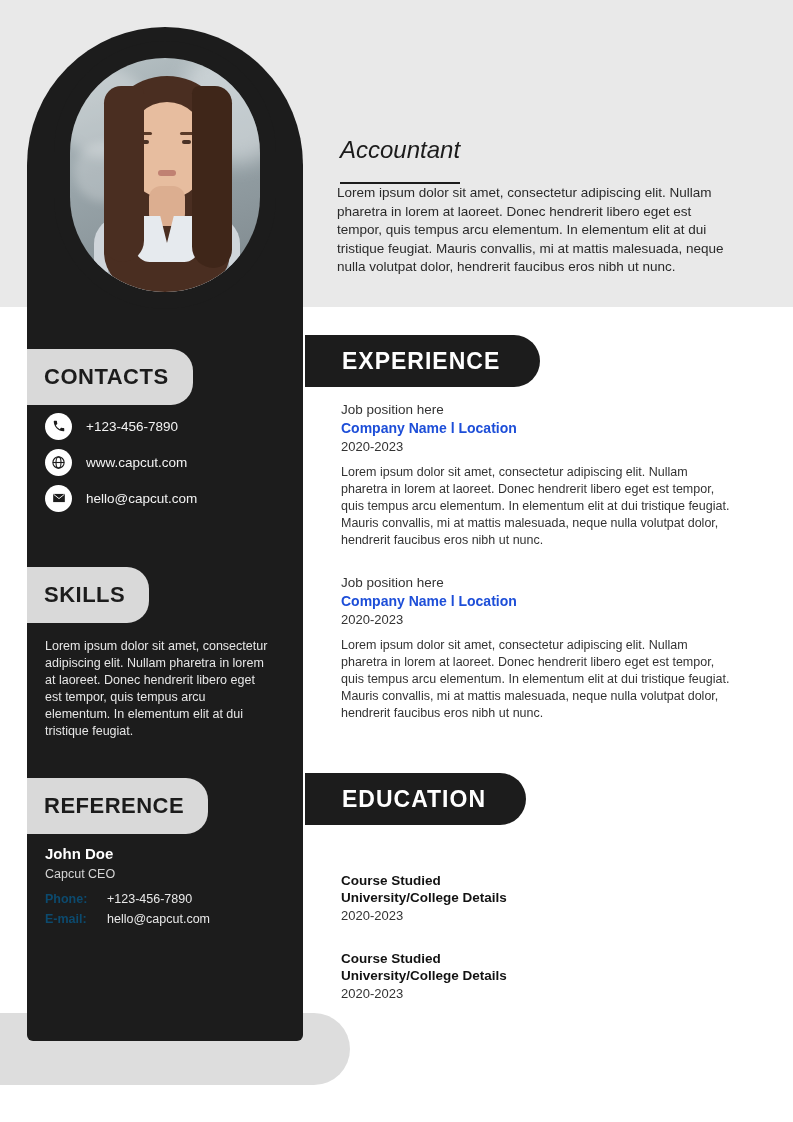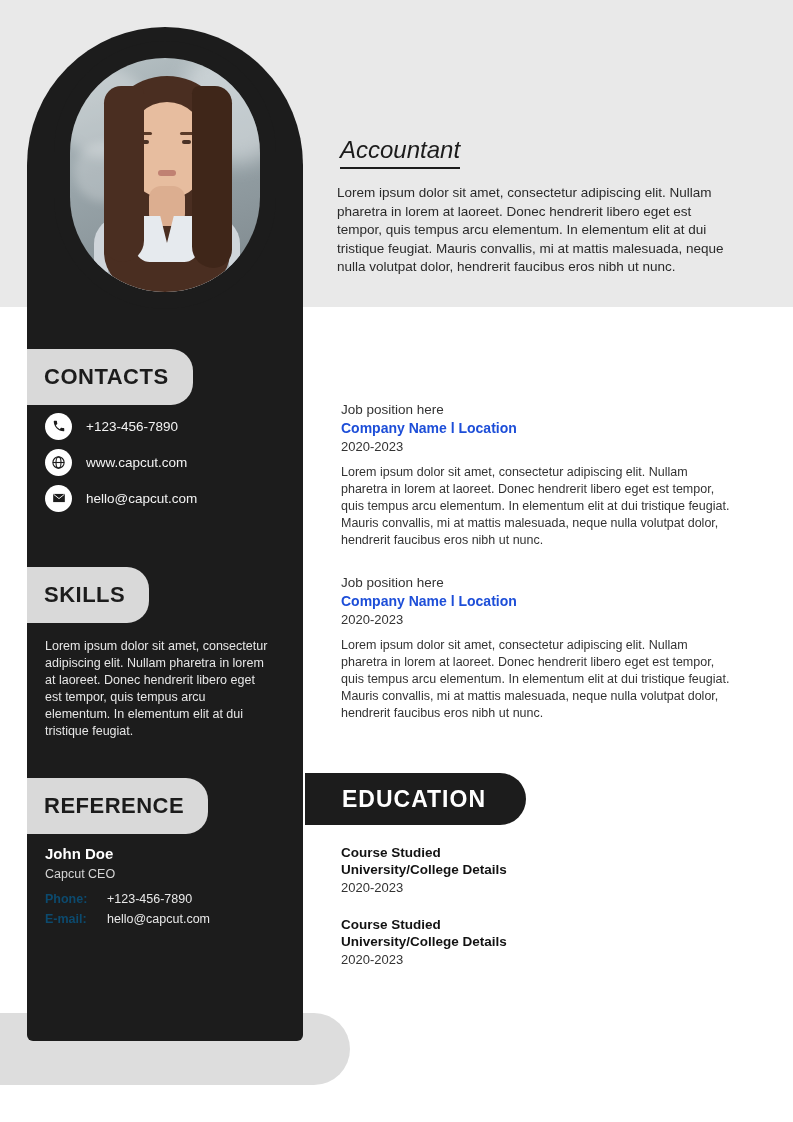--- a/index.html
+++ b/index.html
@@ -192,21 +192,21 @@
     z-index: 4;
   }
   .role {
     position: absolute;
     left: 340px;
     top: 136px;
     font-size: 24px;
     font-style: italic;
     color: #1c1c1c;
     z-index: 4;
-    padding-bottom: 3px;
+    padding-bottom: 18px;
     border-bottom: 2px solid #1c1c1c;
   }
   .summary {
     position: absolute;
     left: 337px;
     top: 184px;
     width: 400px;
     font-size: 13.5px;
     line-height: 18.5px;
     color: #2a2a2a;
@@ -324,20 +324,21 @@
     top: 845px;
     width: 396px;
     z-index: 4;
   }
   .edu-item { margin-bottom: 22px; }
   .edu-course {
     font-size: 13.5px;
     font-weight: bold;
     color: #121212;
     margin-bottom: 2px;
+    margin-top: 28px;
   }
   .edu-school {
     font-size: 13.5px;
     font-weight: bold;
     color: #121212;
     margin-bottom: 3px;
   }
   .edu-date {
     font-size: 13px;
     color: #333333;
@@ -433,20 +434,23 @@
     <div class="ref-line">
       <span class="ref-label">Phone:</span>
       <span>+123-456-7890</span>
     </div>
     <div class="ref-line">
       <span class="ref-label">E-mail:</span>
       <span>hello@capcut.com</span>
     </div>
   </div>
 
+  <div class="pill pill-right" style="top:335px">
+    <span>EXPERIENCE</span>
+  </div>
   <div class="exp-list">
     <div class="exp-item">
       <div class="exp-pos">Job position here</div>
       <div class="exp-company">Company Name l Location</div>
       <div class="exp-date">2020-2023</div>
       <div class="exp-desc">Lorem ipsum dolor sit amet, consectetur adipiscing elit. Nullam pharetra in lorem at laoreet. Donec hendrerit libero eget est tempor, quis tempus arcu elementum. In elementum elit at dui tristique feugiat. Mauris convallis, mi at mattis malesuada, neque nulla volutpat dolor, hendrerit faucibus eros nibh ut nunc.</div>
     </div>
     <div class="exp-item">
       <div class="exp-pos">Job position here</div>
       <div class="exp-company">Company Name l Location</div>

